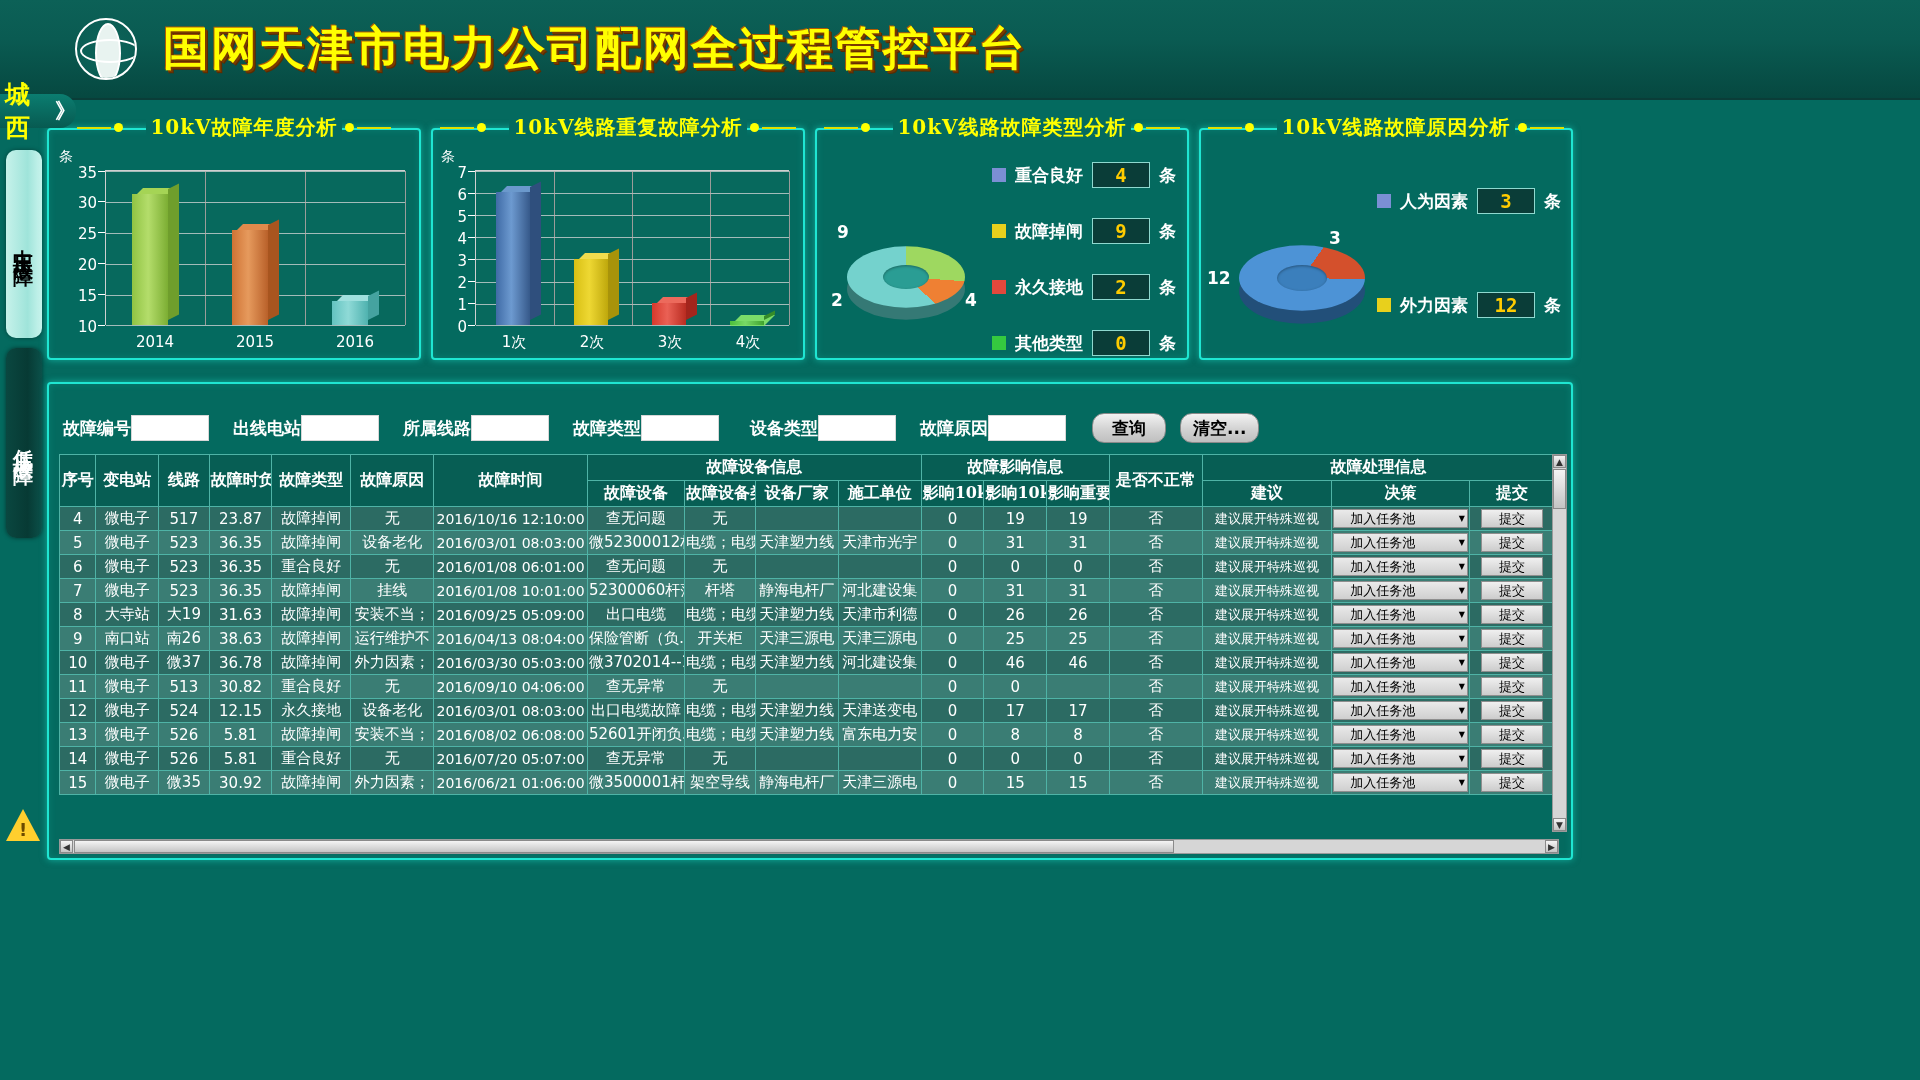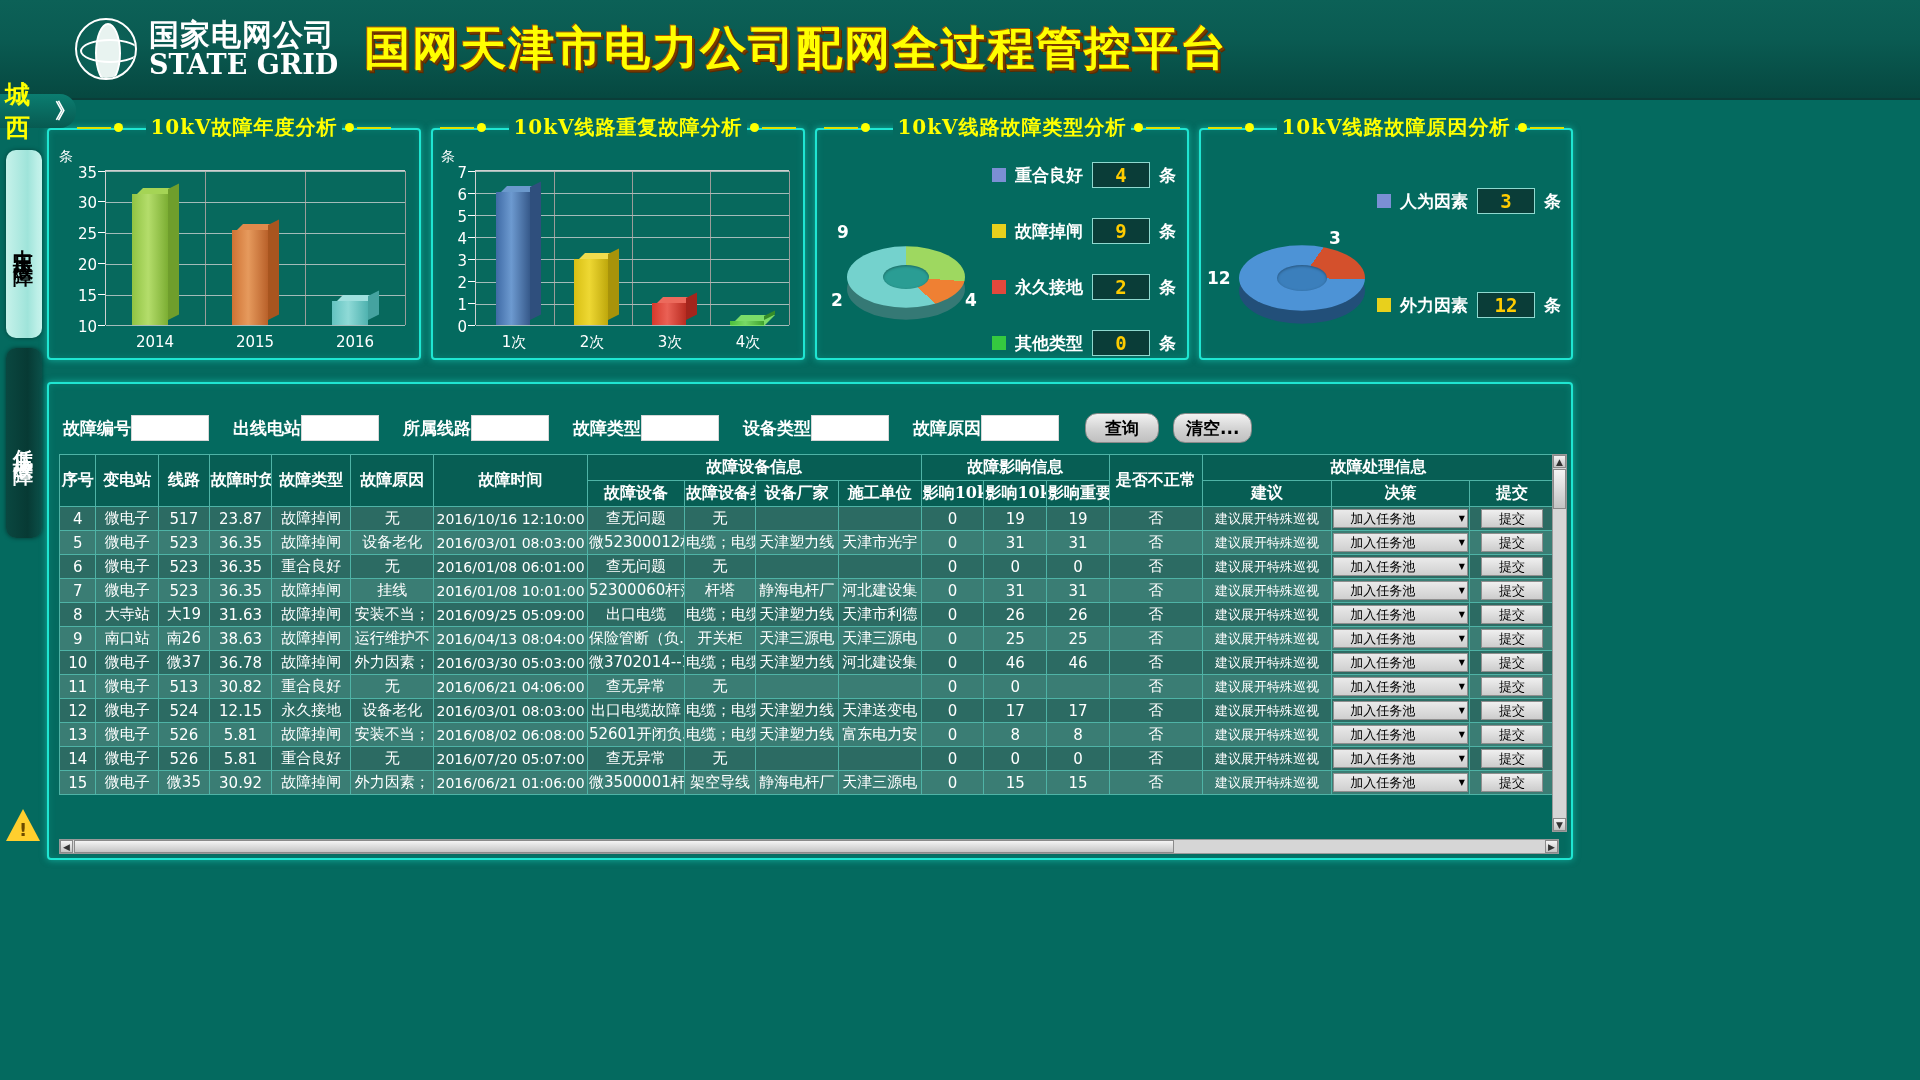--- a/index.html
+++ b/index.html
@@ -193,24 +193,20 @@
   .sarrow { position:absolute; background:linear-gradient(180deg,#f4f4f4,#c4c4c4);
             border:1px solid #8a8a8a; display:flex; align-items:center; justify-content:center;
             font-size:9px; color:#333; }
 </style>
 </head>
 <body>
 
 <div id="header">
   <div id="logo-wrap">
     <div class="sg-globe"></div>
-    <div class="sg-text">
-      <div class="sg-cn">国家电网公司</div>
-      <div class="sg-en">STATE GRID</div>
-    </div>
   </div>
   <div id="main-title">国网天津市电力公司配网全过程管控平台</div>
 </div>
 
 <div id="sidebar">
   <div id="region-tag">
     <span class="rt-label">城西</span>
     <span class="rt-chev">》</span>
   </div>
   <div class="vtab" id="vtab-mid">中压故障</div>
@@ -423,21 +419,21 @@
 
   <div style="position:absolute; left:10px; top:26px; width:1500px; height:36px; display:flex; align-items:center; gap:0;">
     <span class="sf-label" style="margin-left:4px;">故障编号</span>
     <input class="sf-input" placeholder="" style="">
     <span class="sf-label" style="margin-left:24px;">出线电站</span>
     <input class="sf-input" placeholder="" style="">
     <span class="sf-label" style="margin-left:24px;">所属线路</span>
     <input class="sf-input" placeholder="" style="">
     <span class="sf-label" style="margin-left:24px;">故障类型</span>
     <input class="sf-input" placeholder="" style="">
-    <span class="sf-label" style="margin-left:24px;">设备类型</span>
+    <span class="sf-label" style="margin-left:31px;">设备类型</span>
     <input class="sf-input" placeholder="" style="">
     <span class="sf-label" style="margin-left:24px;">故障原因</span>
     <input class="sf-input" placeholder="" style="">
     <div class="btn3d" style="margin-left:26px;">查询</div>
     <div class="btn3d" style="margin-left:14px;">清空...</div>
   </div>
 
   <div id="tablewrap" style="left:10px; top:70px; width:1500px; height:378px;">
     <table class="dt">
       <colgroup>
@@ -677,21 +673,21 @@
               <div class="subbtn">提交</div>
             </td>
           </tr>
           <tr>
             <td>11</td>
             <td>微电子</td>
             <td>513</td>
             <td>30.82</td>
             <td>重合良好</td>
             <td>无</td>
-            <td style="font-size: 14px;">2016/06/21 04:06:00</td>
+            <td style="font-size: 14px;">2016/09/10 04:06:00</td>
             <td>查无异常</td>
             <td>无</td>
             <td></td>
             <td></td>
             <td>0</td>
             <td>0</td>
             <td></td>
             <td>否</td>
             <td><span class="advtxt">建议展开特殊巡视</span></td>
             <td>

